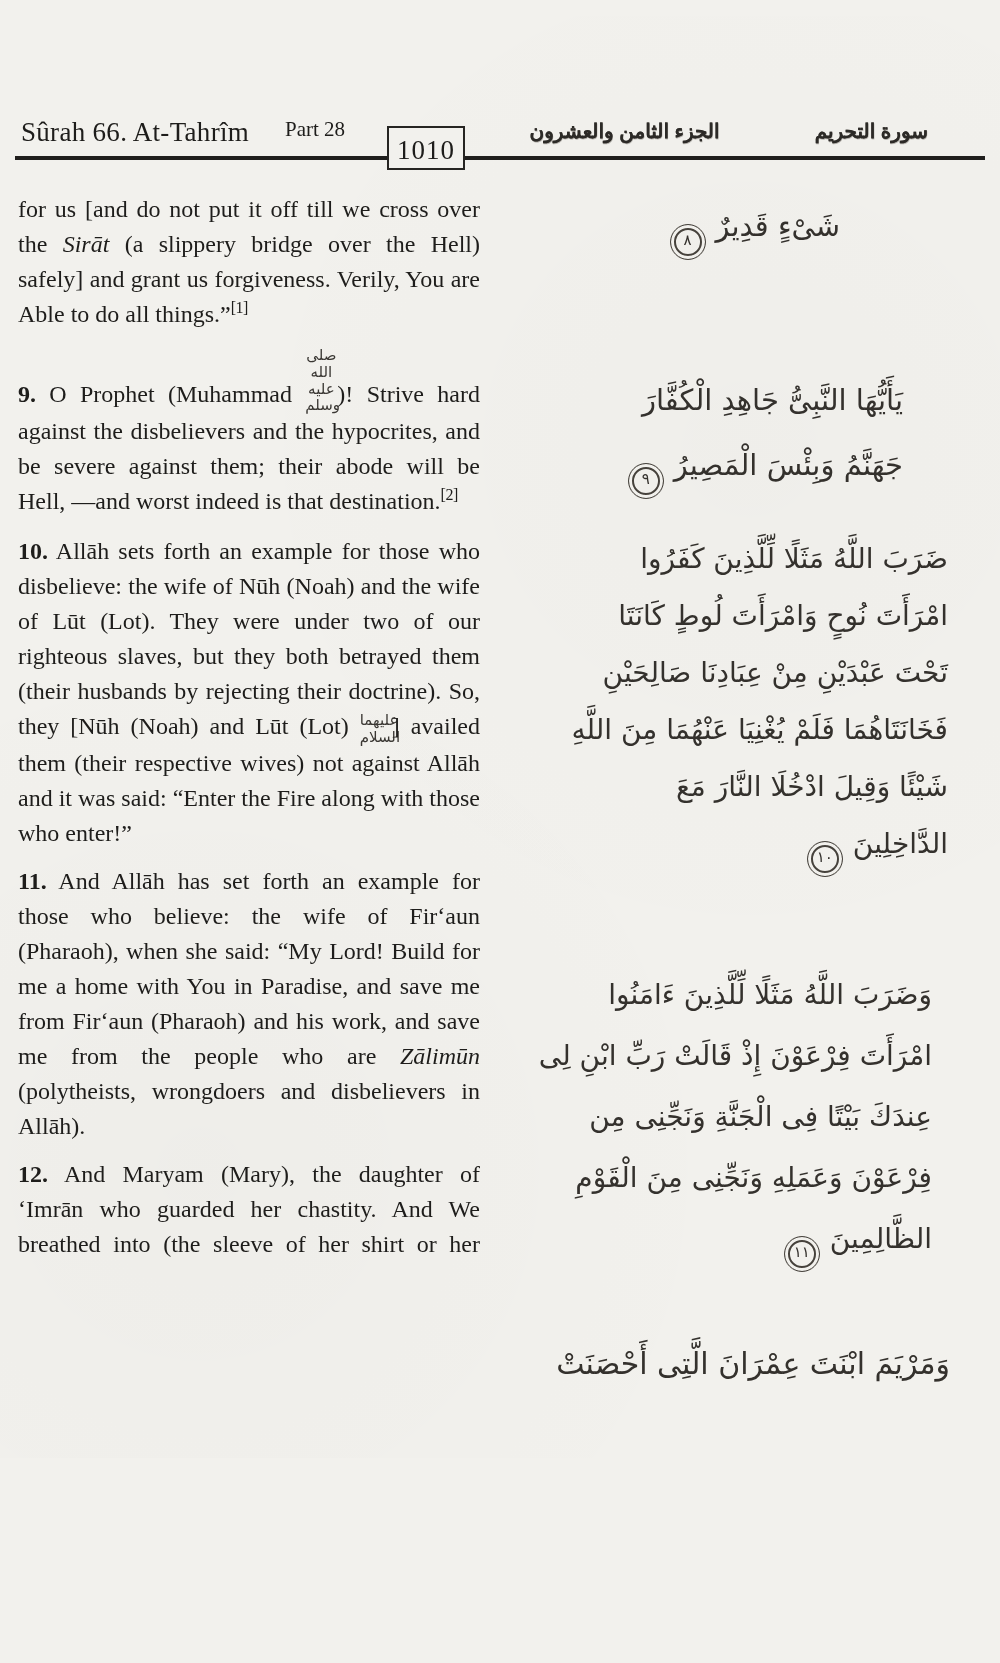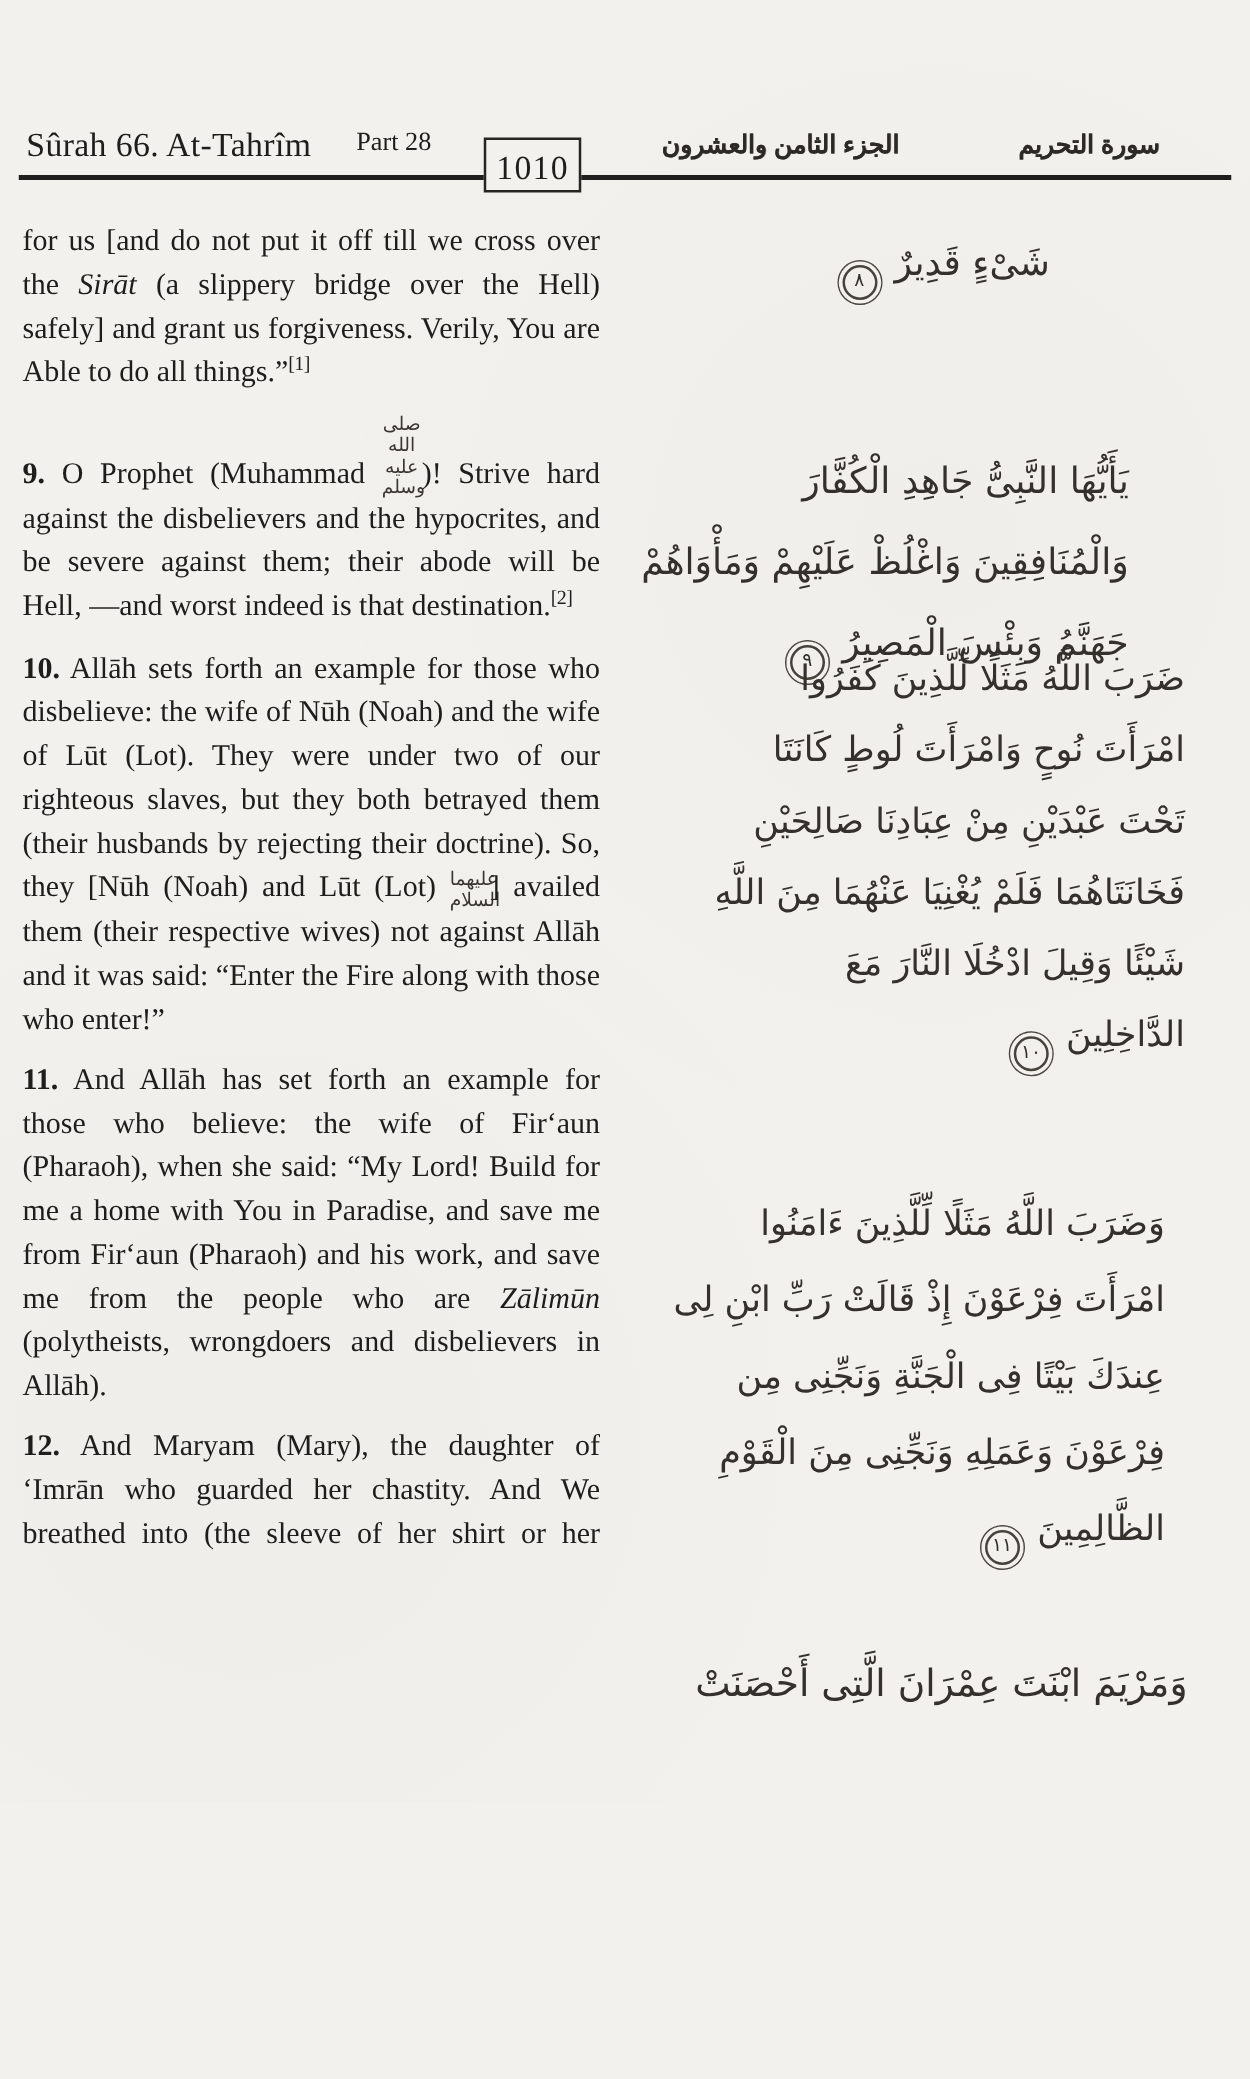--- a/index.html
+++ b/index.html
@@ -6,21 +6,21 @@
   :root{
     --paper:#f2f1ed;
     --ink:#1e1d1b;
     --ink-ar:#34312d;
   }
   *{box-sizing:border-box;margin:0;padding:0;}
   html,body{background:var(--paper);}
   .page{
     position:relative;
     width:1000px;height:1442px;
-    margin:0 auto;
+    margin:16px auto;
     background:
       radial-gradient(circle at 20% 80%, rgba(0,0,0,0.015), transparent 40%),
       radial-gradient(circle at 75% 30%, rgba(0,0,0,0.012), transparent 45%),
       var(--paper);
     color:var(--ink);
     font-family:"Liberation Serif", serif;
     overflow:hidden;
   }
   
   .hdr-title{position:absolute;left:21px;top:101px;font-size:27px;letter-spacing:.3px;white-space:nowrap;}
@@ -113,21 +113,20 @@
   <div class="footnotes">
     </div>
 
 <div class="ar-block ab1">
       <div class="ar-line"><span>شَىْءٍ قَدِيرٌ</span><span class="ayah-marker">
           <span class="ayah-num">٨</span>
         </span></div>
     </div>
     <div class="ar-block ab2">
       <div class="ar-line"><span>يَأَيُّهَا النَّبِىُّ جَاهِدِ الْكُفَّارَ</span></div>
-      <div class="ar-line"><span>وَالْمُنَافِقِينَ وَاغْلُظْ عَلَيْهِمْ وَمَأْوَاهُمْ</span></div>
       <div class="ar-line"><span>جَهَنَّمُ وَبِئْسَ الْمَصِيرُ</span><span class="ayah-marker">
           <span class="ayah-num">٩</span>
         </span></div>
     </div>
     <div class="ar-block ab3">
       <div class="ar-line"><span>ضَرَبَ اللَّهُ مَثَلًا لِّلَّذِينَ كَفَرُوا</span></div>
       <div class="ar-line"><span>امْرَأَتَ نُوحٍ وَامْرَأَتَ لُوطٍ كَانَتَا</span></div>
       <div class="ar-line"><span>تَحْتَ عَبْدَيْنِ مِنْ عِبَادِنَا صَالِحَيْنِ</span></div>
       <div class="ar-line"><span>فَخَانَتَاهُمَا فَلَمْ يُغْنِيَا عَنْهُمَا مِنَ اللَّهِ</span></div>
       <div class="ar-line"><span>شَيْئًا وَقِيلَ ادْخُلَا النَّارَ مَعَ</span></div>

